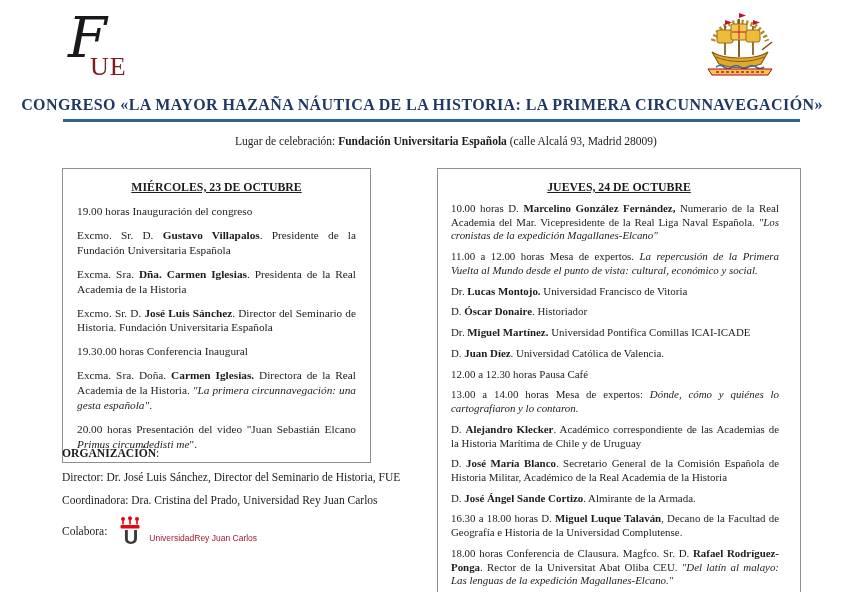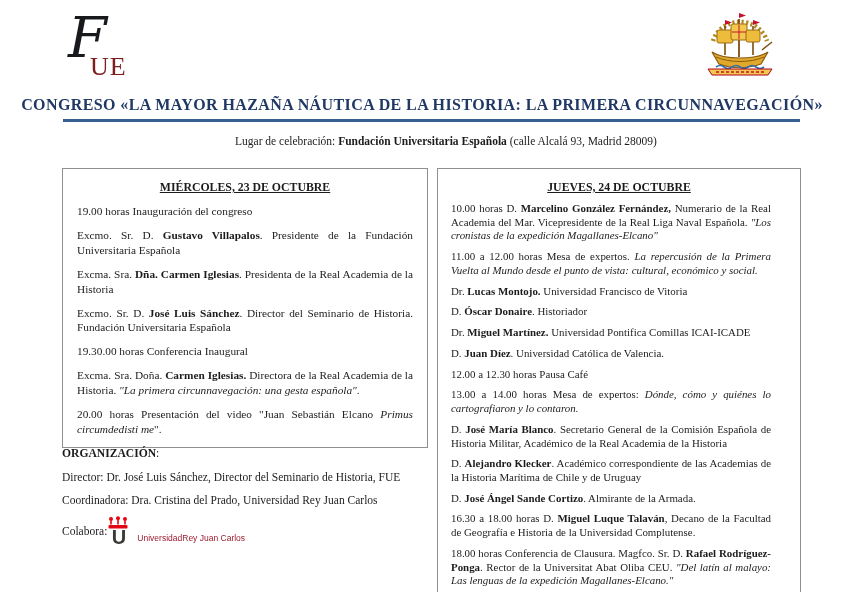--- a/index.html
+++ b/index.html
@@ -28,37 +28,37 @@
   
   .title {
     position:absolute; top:96px; left:0; width:844px; text-align:center;
     color:#1f3864; font-weight:700; font-size:16px; letter-spacing:0.4px;
   }
   .rule { position:absolute; top:119px; left:63px; width:737px; height:3px; background:#36618e; }
   .venue { position:absolute; top:135px; left:0; width:844px; text-align:center; font-size:11.5px;margin-left:24px; }
 
   
   .panel { position:absolute; background:#fff; border:1.3px solid #8f8f8f; }
-  .panel.left  { left:62px;  top:168px; width:366px; min-height:269px; padding:8px 14px 10px; box-sizing:border-box; }
+  .panel.left  { left:62px;  top:168px; width:309px; min-height:269px; padding:8px 14px 10px; box-sizing:border-box; }
   .panel.right { left:437px; top:168px; width:364px; min-height:385px; padding:8px 13px 10px; box-sizing:border-box; }
   .panel-heading {
     text-align:center; font-size:11.8px; font-weight:700;
     text-decoration:underline; margin:3px 0 2px 0;
   }
   .sched-p { text-align:justify; }
   .panel.left  .sched-p { font-size:11.3px; line-height:1.32; margin:9px 0 0 0; }
-  .panel.right .sched-p { font-size:10.9px; line-height:1.26; margin:7px 16px 0 0; }
+  .panel.right .sched-p { font-size:10.9px; line-height:1.26; margin:7px 8px 0 0; }
   .sched-p.tight { margin-top:1px; }
 
   
   .org { position:absolute; left:62px; top:447px; width:392px; font-size:11.5px; }
   .org p { margin:0; }
   .org-heading { font-size:11.6px; }
   .org-line { margin-top:11px !important; }
-  .colabora-row { margin-top:10px; display:flex; align-items:center; }
+  .colabora-row { margin-top:10px; display:flex; align-items:center; gap:12px; }
   .urjc-logo { display:flex; align-items:flex-end; gap:8px; }
   .urjc-mark { display:flex; flex-direction:column; align-items:center; }
   .urjc-u {
     font-family:"Liberation Sans","DejaVu Sans",sans-serif; font-weight:700;
     font-size:20px; line-height:0.85; color:#3a3a39; letter-spacing:-1px;
   }
   .urjc-text {
     display:flex; padding-bottom:2px;
     font-family:"Liberation Sans","DejaVu Sans",sans-serif;
     font-size:8.5px; line-height:1.3; color:#9b1c30;
@@ -122,22 +122,22 @@
     <div>
 
     <p class="sched-p"><span>10.00 horas D. </span><span class="b">Marcelino González Fernández,</span><span> Numerario de la Real Academia del Mar. Vicepresidente de la Real Liga Naval Española. </span><span class="i">"Los cronistas de la expedición Magallanes-Elcano"</span></p>
         <p class="sched-p"><span>11.00 a 12.00 horas Mesa de expertos. </span><span class="i">La repercusión de la Primera Vuelta al Mundo desde el punto de vista: cultural, económico y social.</span></p>
         <p class="sched-p tight"><span>Dr. </span><span class="b">Lucas Montojo.</span><span> Universidad Francisco de Vitoria</span></p>
         <p class="sched-p tight"><span>D. </span><span class="b">Óscar Donaire</span><span>. Historiador</span></p>
         <p class="sched-p tight"><span>Dr. </span><span class="b">Miguel Martínez.</span><span> Universidad Pontifica Comillas ICAI-ICADE</span></p>
         <p class="sched-p tight"><span>D. </span><span class="b">Juan Díez</span><span>. Universidad Católica de Valencia.</span></p>
         <p class="sched-p"><span>12.00 a 12.30 horas Pausa Café</span></p>
         <p class="sched-p"><span>13.00 a 14.00 horas Mesa de expertos: </span><span class="i">Dónde, cómo y quiénes lo cartografiaron y lo contaron.</span></p>
+        <p class="sched-p tight"><span>D. </span><span class="b">Alejandro Klecker</span><span>. Académico correspondiente de las Academias de la Historia Marítima de Chile y de Uruguay</span></p>
         <p class="sched-p tight"><span>D. </span><span class="b">José María Blanco</span><span>. Secretario General de la Comisión Española de Historia Militar, Académico de la Real Academia de la Historia</span></p>
-        <p class="sched-p tight"><span>D. </span><span class="b">Alejandro Klecker</span><span>. Académico correspondiente de las Academias de la Historia Marítima de Chile y de Uruguay</span></p>
         <p class="sched-p tight"><span>D. </span><span class="b">José Ángel Sande Cortizo</span><span>. Almirante de la Armada.</span></p>
         <p class="sched-p"><span>16.30 a 18.00 horas D. </span><span class="b">Miguel Luque Talaván</span><span>, Decano de la Facultad de Geografía e Historia de la Universidad Complutense.</span></p>
         <p class="sched-p"><span>18.00 horas Conferencia de Clausura. Magfco. Sr. D. </span><span class="b">Rafael Rodríguez-Ponga</span><span>. Rector de la Universitat Abat Oliba CEU. </span><span class="i">"Del latín al malayo: Las lenguas de la expedición Magallanes-Elcano."</span></p>
       </div>
   </section>
 
   <section class="org">
     <p class="org-heading"><span class="b">ORGANIZACIÓN</span><span>:</span></p>
     <p class="org-line">Director: Dr. José Luis Sánchez, Director del Seminario de Historia, FUE</p>
     <p class="org-line">Coordinadora: Dra. Cristina del Prado, Universidad Rey Juan Carlos</p>

